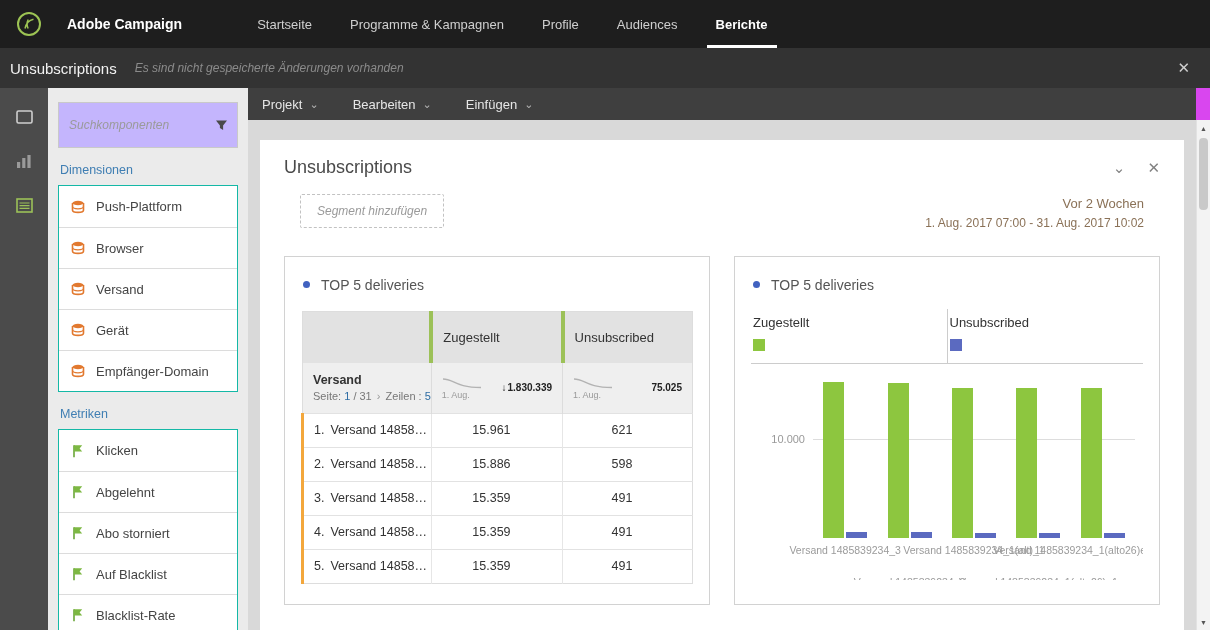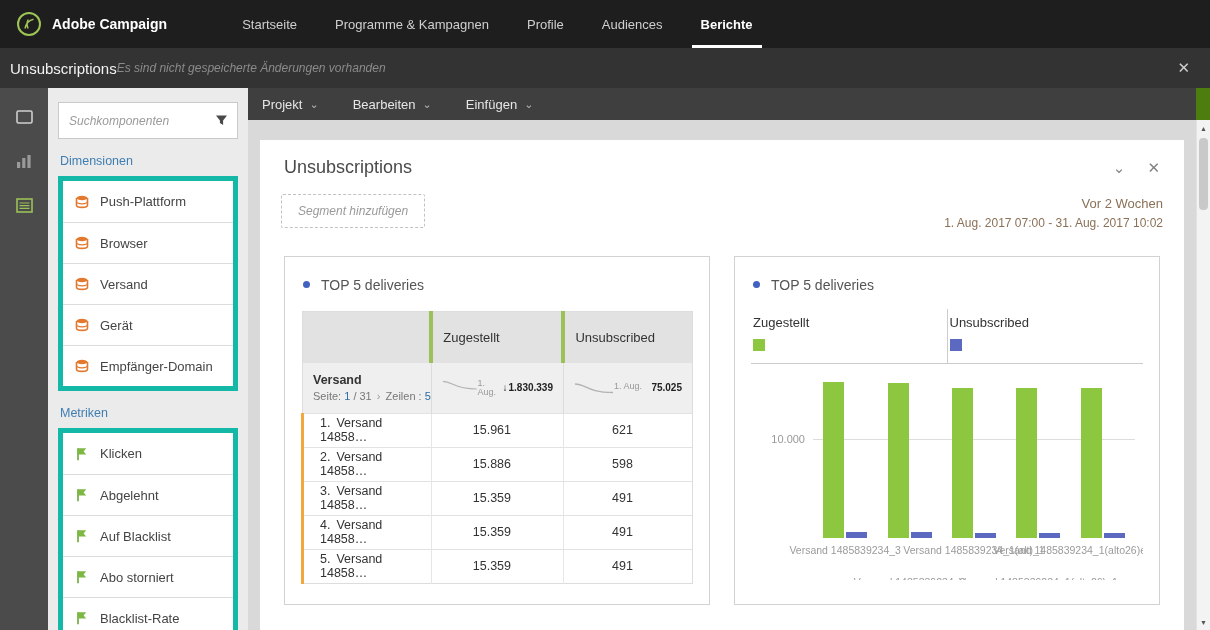--- a/index.html
+++ b/index.html
@@ -5,68 +5,68 @@
   :root{
     --green:#9cc158; --orange:#f3a73c; --link:#2e6da4; --brown:#8a7157;
     --sectionblue:#3f7eb3; --bullet:#4162c0;
   }
   *{box-sizing:border-box;margin:0;padding:0}
   body{font-family:"Liberation Sans","DejaVu Sans",sans-serif;background:#fff}
   .app{width:1210px;height:630px;overflow:hidden;position:relative;background:#fff}
 
   
   .topbar{height:48px;background:#1e1e1e;display:flex;align-items:center;padding-left:16px}
-  .brand{display:flex;align-items:center;gap:10px}
+  .brand{display:flex;align-items:center;gap:25px}
   .brand-text{color:#fff;font-size:14px;font-weight:700}
   .nav{display:flex;margin-left:56px;height:48px}
   .nav-item{position:relative;display:flex;align-items:center;height:48px;padding:12px 19px;
     color:#cfcfcf;font-size:13px;cursor:pointer;white-space:nowrap}
   .nav-item.active{color:#fff;font-weight:700}
   .nav-item.active::after{content:"";position:absolute;left:10px;right:10px;bottom:0;height:3px;background:#fff}
 
   
   .subheader{height:40px;background:#333;display:flex;align-items:center;padding:0 20px 0 10px}
   .sub-title{color:#f2f2f2;font-size:15px}
-  .sub-notice{color:#8b8b8b;font-size:12px;font-style:italic;flex:1}
+  .sub-notice{color:#8b8b8b;font-size:12px;font-style:italic;margin-left:18px;flex:1}
   .sub-close{color:#cfcfcf;font-size:15px;cursor:pointer}
 
   
   .workspace{display:flex;height:542px}
   .rail{width:48px;background:#4b4b4b;display:flex;flex-direction:column;align-items:center;
     padding-top:20px;gap:26px;flex-shrink:0}
   .rail-icon{width:20px;height:18px;display:flex;align-items:center;justify-content:center;cursor:pointer}
 
   
   .sidebar{width:200px;background:#ebebeb;padding:14px 10px 0;flex-shrink:0;overflow:hidden}
-  .search-box{display:flex;align-items:center;background:#ffffff;border:1px solid #c9c9c9;height:37px}
+  .search-box{display:flex;align-items:center;background:#c4b5fd;border:1px solid #c9c9c9;height:46px}
   .search-box input{flex:1;border:none;outline:none;padding:0 10px;font-size:12px;min-width:0;
     font-family:"Liberation Sans","DejaVu Sans",sans-serif;color:#333;background:transparent}
   .search-box input::placeholder{font-style:italic;color:#9a9a9a}
   .funnel{padding-right:9px;display:flex;cursor:pointer}
   .section-title{font-size:12.5px;color:var(--sectionblue);margin:15px 2px 8px}
-  .item-list{background:#fff;border:5px solid #14b8a6}
+  .item-list{background:#fff;border:1px solid #14b8a6}
   .side-item{height:41px;display:flex;align-items:center;gap:11px;padding-left:12px;
     background:#fff;font-size:13px;color:#444;cursor:pointer}
   .side-item + .side-item{border-top:1px solid #dcdcdc}
   .side-icon{display:flex;width:14px}
 
   
-  .main{flex:1;position:relative;background:#4d7c0f;min-width:0}
+  .main{flex:1;position:relative;background:#d946ef;min-width:0}
   .menubar{height:32px;background:#3f3f3f;display:flex;align-items:center;gap:34px;
     padding-left:14px;margin-right:14px}
   .menu-item{color:#e6e6e6;font-size:13px;display:flex;align-items:center;gap:7px;cursor:pointer}
   .menu-item .chev{color:#b3b3b3;font-size:11px}
   .content{position:absolute;left:0;right:0;top:32px;bottom:0;background:#d9d9d9;overflow:hidden}
 
   .panel{background:#fff;margin:20px 26px 0 12px;min-height:600px}
   .panel-head{display:flex;align-items:center;justify-content:space-between;padding:17px 24px 8px}
   .panel-title{font-size:18px;color:#4a4a4a}
   .panel-icons{display:flex;gap:22px;color:#828282}
   .panel-icons span{cursor:pointer;font-size:15px}
-  .panel-toolbar{display:flex;justify-content:space-between;align-items:flex-start;padding:8px 21px 16px}
+  .panel-toolbar{display:flex;justify-content:space-between;align-items:flex-start;padding:8px 40px 16px}
   .segment-btn{background:#fff;border:1px dashed #c2c2c2;border-radius:2px;color:#9a9a9a;
     font-style:italic;font-size:12px;padding:9px 16px;cursor:pointer;
     font-family:"Liberation Sans","DejaVu Sans",sans-serif}
   .date-block{text-align:right;color:var(--brown);line-height:1.5}
   .period{font-size:13px;cursor:pointer}
   .range{font-size:12px}
 
   .cards{display:flex;gap:24px;padding:8px 24px 0}
   .card{flex:1;border:1px solid #d2d2d2;background:#fff;padding:16px 16px 20px;min-height:330px;overflow:hidden}
   .card-title{display:flex;align-items:center;gap:11px;padding:4px 2px}
@@ -78,26 +78,26 @@
   .dtable th{background:#e2e2e2;height:52px;text-align:left;font-weight:400;font-size:13px;padding-left:10px}
   th.th-empty{width:32%}
   th.th-col{border-left:4px solid var(--green);width:34%}
   tr.sumrow td{background:#efefef;height:50px;border-left:1px solid #dcdcdc;vertical-align:middle}
   tr.sumrow td:first-child{border-left:none;padding-left:10px}
   .dim-name{font-weight:700;font-size:12.5px;color:#333}
   .pager{font-size:11px;color:#777;margin-top:3px;white-space:nowrap}
   .pager a{color:var(--link);text-decoration:none;cursor:pointer}
   .pager .sep{color:#999;margin:0 2px}
   .sum-flex{display:flex;align-items:center;justify-content:space-between;padding:0 10px}
-  .spark{display:flex;flex-direction:row;align-items:flex-start;line-height:1}
+  .spark{display:flex;flex-direction:column;align-items:flex-start;line-height:1}
   .spark-lab{font-size:9px;color:#999;margin-top:1px}
   .total{font-weight:700;font-size:10px;color:#222;white-space:nowrap}
   .total .arr{margin-right:1px}
   tr.drow td{height:34px;border-top:1px solid #e2e2e2;border-left:1px solid #e6e6e6;background:#fff}
-  tr.drow td:first-child{border-left:3px solid var(--orange);padding-left:16px}
+  tr.drow td:first-child{border-left:3px solid var(--orange);padding-left:10px}
   td.cell-num{text-align:center;padding-right:11px}
   .idx{margin-right:6px}
 
   
   .legend{display:flex;border-bottom:1px solid #ccc;margin-top:12px}
   .legend-cell{flex:1;padding:6px 2px 12px;cursor:pointer}
   .legend-cell:first-child{border-right:1px solid #ccc}
   .legend-label{font-size:13px;color:#333}
   .legend-swatch{width:12px;height:12px;margin-top:9px}
   .chart{position:relative;margin-top:4px;height:212px;overflow:hidden}
@@ -254,30 +254,30 @@
               </span>
               <span>Abgelehnt</span>
             </div>
             <div class="side-item">
               <span class="side-icon">
                 <svg width="14" height="14" viewBox="0 0 14 14">
                   <path d="M3 1.2v12" stroke="#6aa637" stroke-width="1.6"></path>
                   <path d="M3 1.2h8.2L8.6 4.4l2.6 3.2H3z" fill="#7db843"></path>
                 </svg>
               </span>
-              <span>Auf Blacklist</span>
+              <span>Abo storniert</span>
             </div>
             <div class="side-item">
               <span class="side-icon">
                 <svg width="14" height="14" viewBox="0 0 14 14">
                   <path d="M3 1.2v12" stroke="#6aa637" stroke-width="1.6"></path>
                   <path d="M3 1.2h8.2L8.6 4.4l2.6 3.2H3z" fill="#7db843"></path>
                 </svg>
               </span>
-              <span>Abo storniert</span>
+              <span>Auf Blacklist</span>
             </div>
             <div class="side-item">
               <span class="side-icon">
                 <svg width="14" height="14" viewBox="0 0 14 14">
                   <path d="M3 1.2v12" stroke="#6aa637" stroke-width="1.6"></path>
                   <path d="M3 1.2h8.2L8.6 4.4l2.6 3.2H3z" fill="#7db843"></path>
                 </svg>
               </span>
               <span>Blacklist-Rate</span>
             </div>

